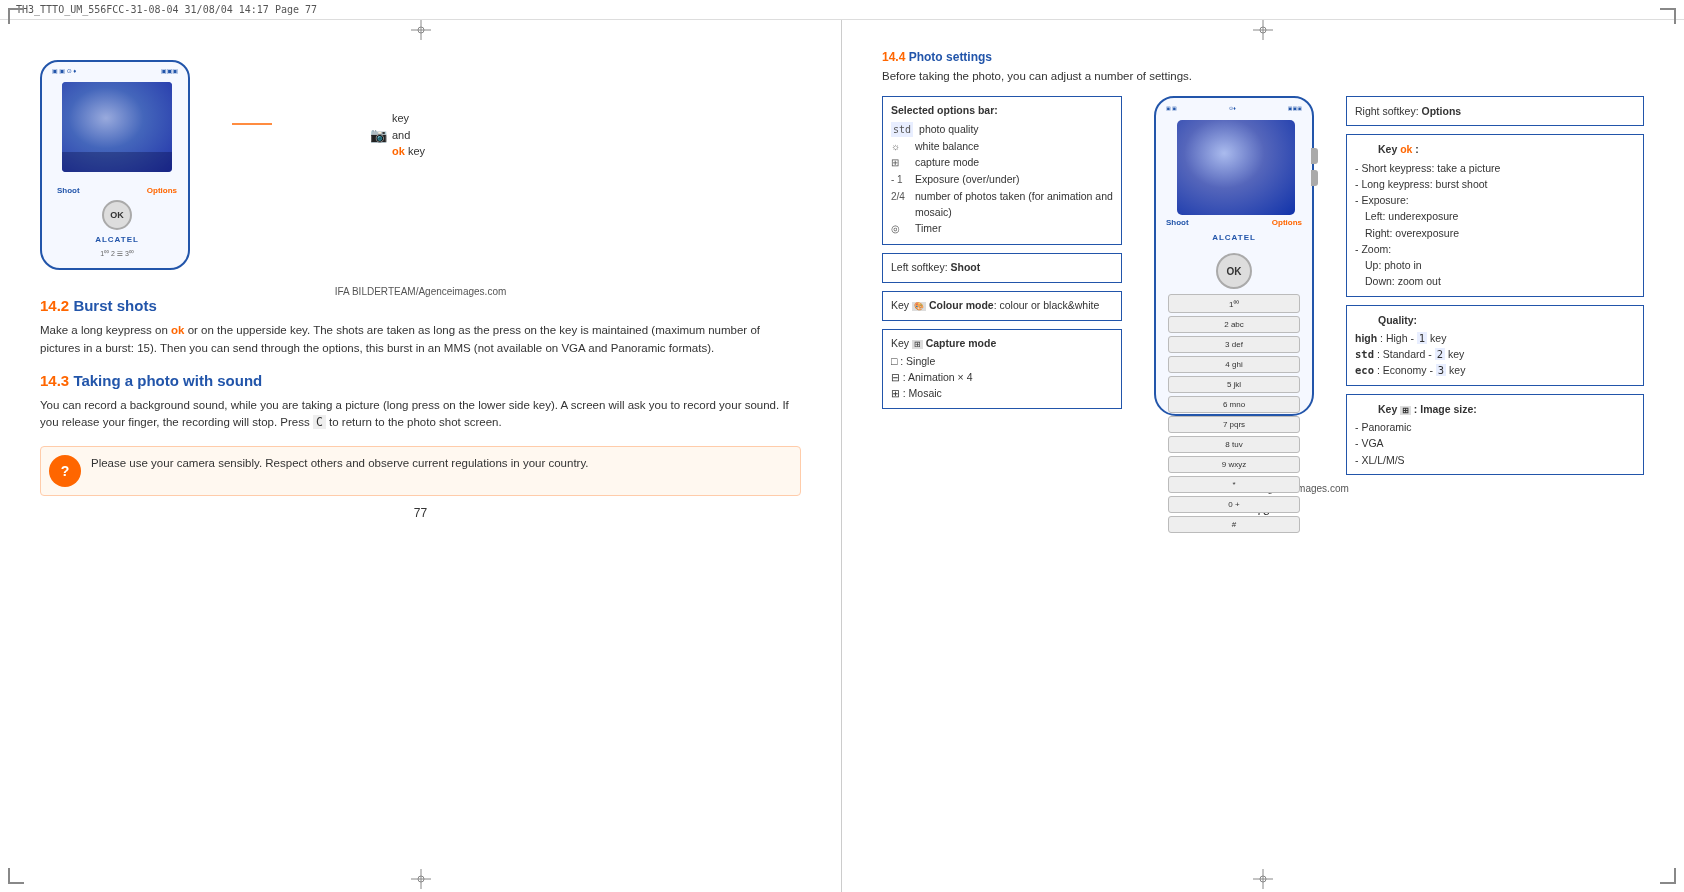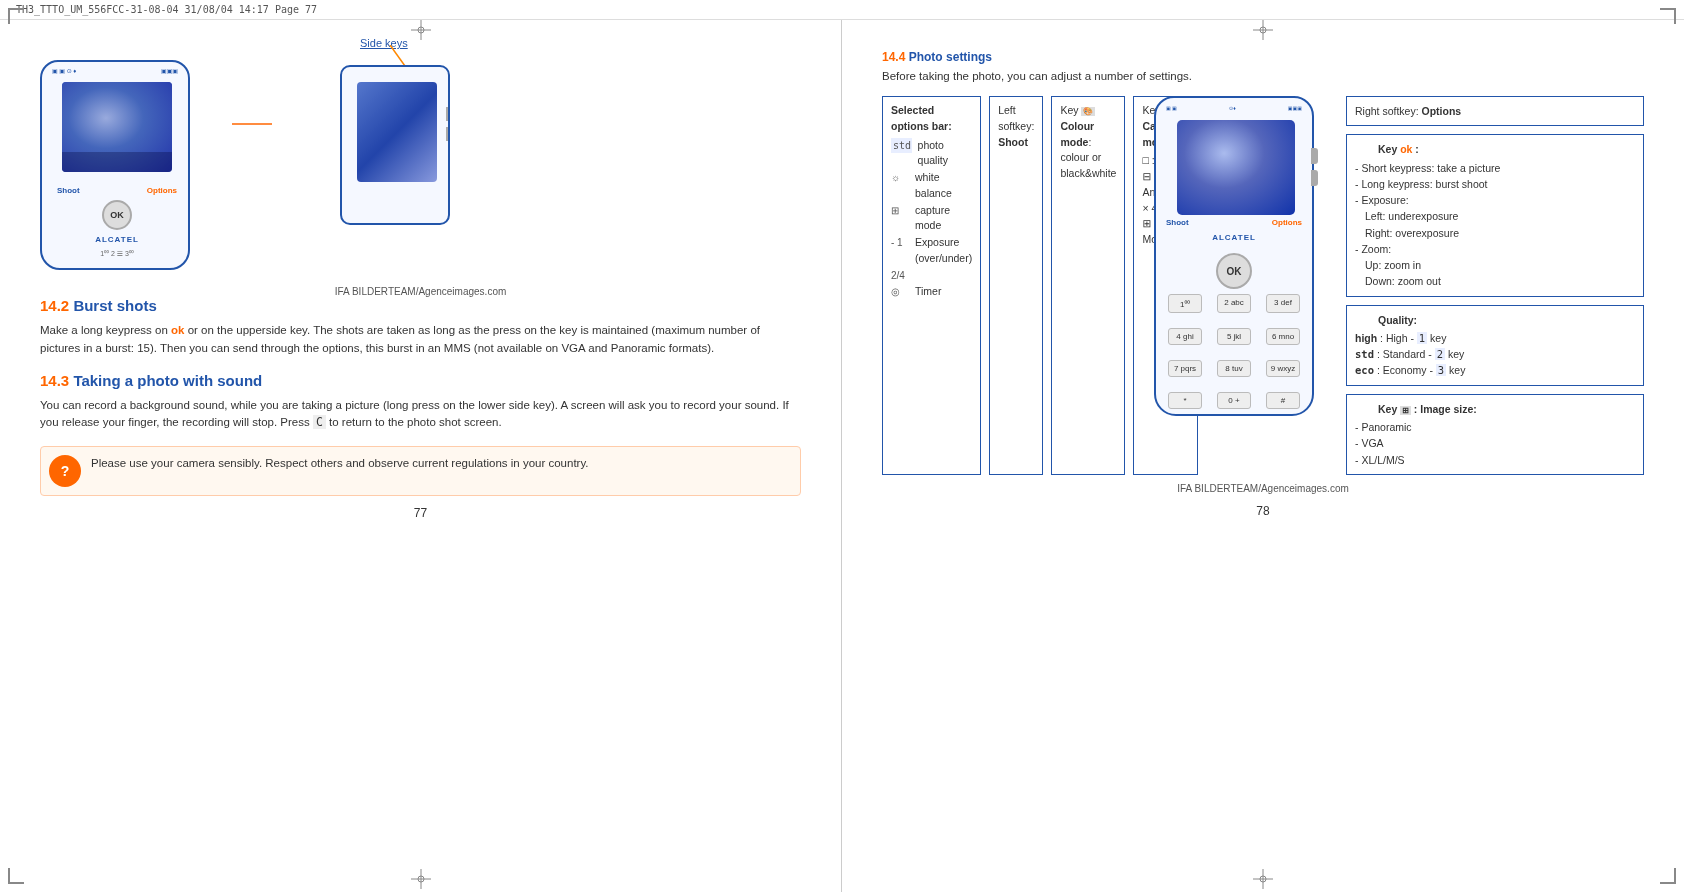--- a/index.html
+++ b/index.html
@@ -282,21 +282,21 @@
     
     .right-content-area {
       display: flex;
       gap: 12px;
     }
 
     
     .annotation-boxes {
       width: 240px;
       display: flex;
-      flex-direction: row;
+      flex-direction: column;
       gap: 8px;
     }
 
     .ann-box {
       border: 1px solid #2255aa;
       padding: 6px 8px;
       font-size: 10.5px;
       color: #333;
       line-height: 1.5;
     }
@@ -404,22 +404,22 @@
       display: flex;
       align-items: center;
       justify-content: center;
       font-size: 10px;
       font-weight: bold;
       color: #333;
     }
 
     .num-grid {
       display: grid;
-      grid-template-columns: repeat(3, 1fr);
-      gap: 15px;
+      grid-template-columns: repeat(1, 1fr);
+      gap: 3px;
     }
 
     .num-key {
       background: #eee;
       border: 1px solid #bbb;
       border-radius: 3px;
       text-align: center;
       font-size: 8px;
       padding: 3px 1px;
       color: #333;
@@ -528,33 +528,20 @@
                 <span>key</span><br>
                 <span>and</span><br>
                 <span class="orange" style="color:#ff6600;font-weight:bold;">ok</span>
                 <span> </span><span>key</span>
               </span>
             </div>
           </div>
         </div>
       </div>
 
-      <div style="position:relative; margin-top:5px; margin-left:60px;">
-        <div style="position:absolute;top:-28px;left:20px;color:#2255aa;font-size:11px;text-decoration:underline;">Side keys</div>
-
-        <svg width="60" height="30" style="position:absolute;top:-20px;left:30px;">
-          <line x1="20" y1="0" x2="40" y2="28" stroke="#ff8800" stroke-width="1.5"></line>
-        </svg>
-        <div class="phone-body-right-img">
-          <div class="phone-screen-right-img"></div>
-
-          <div style="position:absolute;right:-4px;top:40px;width:6px;height:14px;background:#aaa;border-radius:0 3px 3px 0;"></div>
-          <div style="position:absolute;right:-4px;top:60px;width:6px;height:14px;background:#aaa;border-radius:0 3px 3px 0;"></div>
-        </div>
-      </div>
     </div>
 
     <div class="credit-text">IFA BILDERTEAM/Agenceimages.com</div>
 
     <div style="">
       <div class="section-title">
         <span class="num">14.2</span>
         <span> </span>
         <span>Burst shots</span>
       </div>
@@ -629,20 +616,21 @@
           <div class="ann-row">
             <span class="ann-icon">⊞</span>
             <span>capture mode</span>
           </div>
           <div class="ann-row">
             <span class="ann-icon">- 1</span>
             <span>Exposure (over/under)</span>
           </div>
           <div class="ann-row">
             <span class="ann-icon">2/4</span>
+            <span>number of photos taken (for animation and mosaic)</span>
           </div>
           <div class="ann-row">
             <span class="ann-icon">◎</span>
             <span>Timer</span>
           </div>
         </div>
 
 
         <div class="ann-box">
           Left softkey: <span class="ann-bold">Shoot</span>
@@ -713,21 +701,21 @@
         </div>
 
         <div class="info-box">
           <div class="info-box-title">Key <span class="ok-orange">ok</span> :</div>
           <div>- Short keypress: take a picture</div>
           <div>- Long keypress: burst shoot</div>
           <div>- Exposure:</div>
           <div style="padding-left:10px;">Left: underexposure</div>
           <div style="padding-left:10px;">Right: overexposure</div>
           <div>- Zoom:</div>
-          <div style="padding-left:10px;">Up: zoom in</div>
+          <div style="padding-left:10px;">Up: photo in</div>
           <div style="padding-left:10px;">Down: zoom out</div>
         </div>
 
         <div class="info-box">
           <div class="info-box-title">Quality:</div>
           <div><span class="bold">high</span> : High - <span style="background:#e8eeff;font-family:monospace;padding:0 2px;">1</span> key</div>
           <div><span class="bold" style="font-family:monospace;">std</span> : Standard - <span style="background:#e8eeff;font-family:monospace;padding:0 2px;">2</span> key</div>
           <div><span class="bold" style="font-family:monospace;">eco</span> : Economy - <span style="background:#e8eeff;font-family:monospace;padding:0 2px;">3</span> key</div>
         </div>
 

